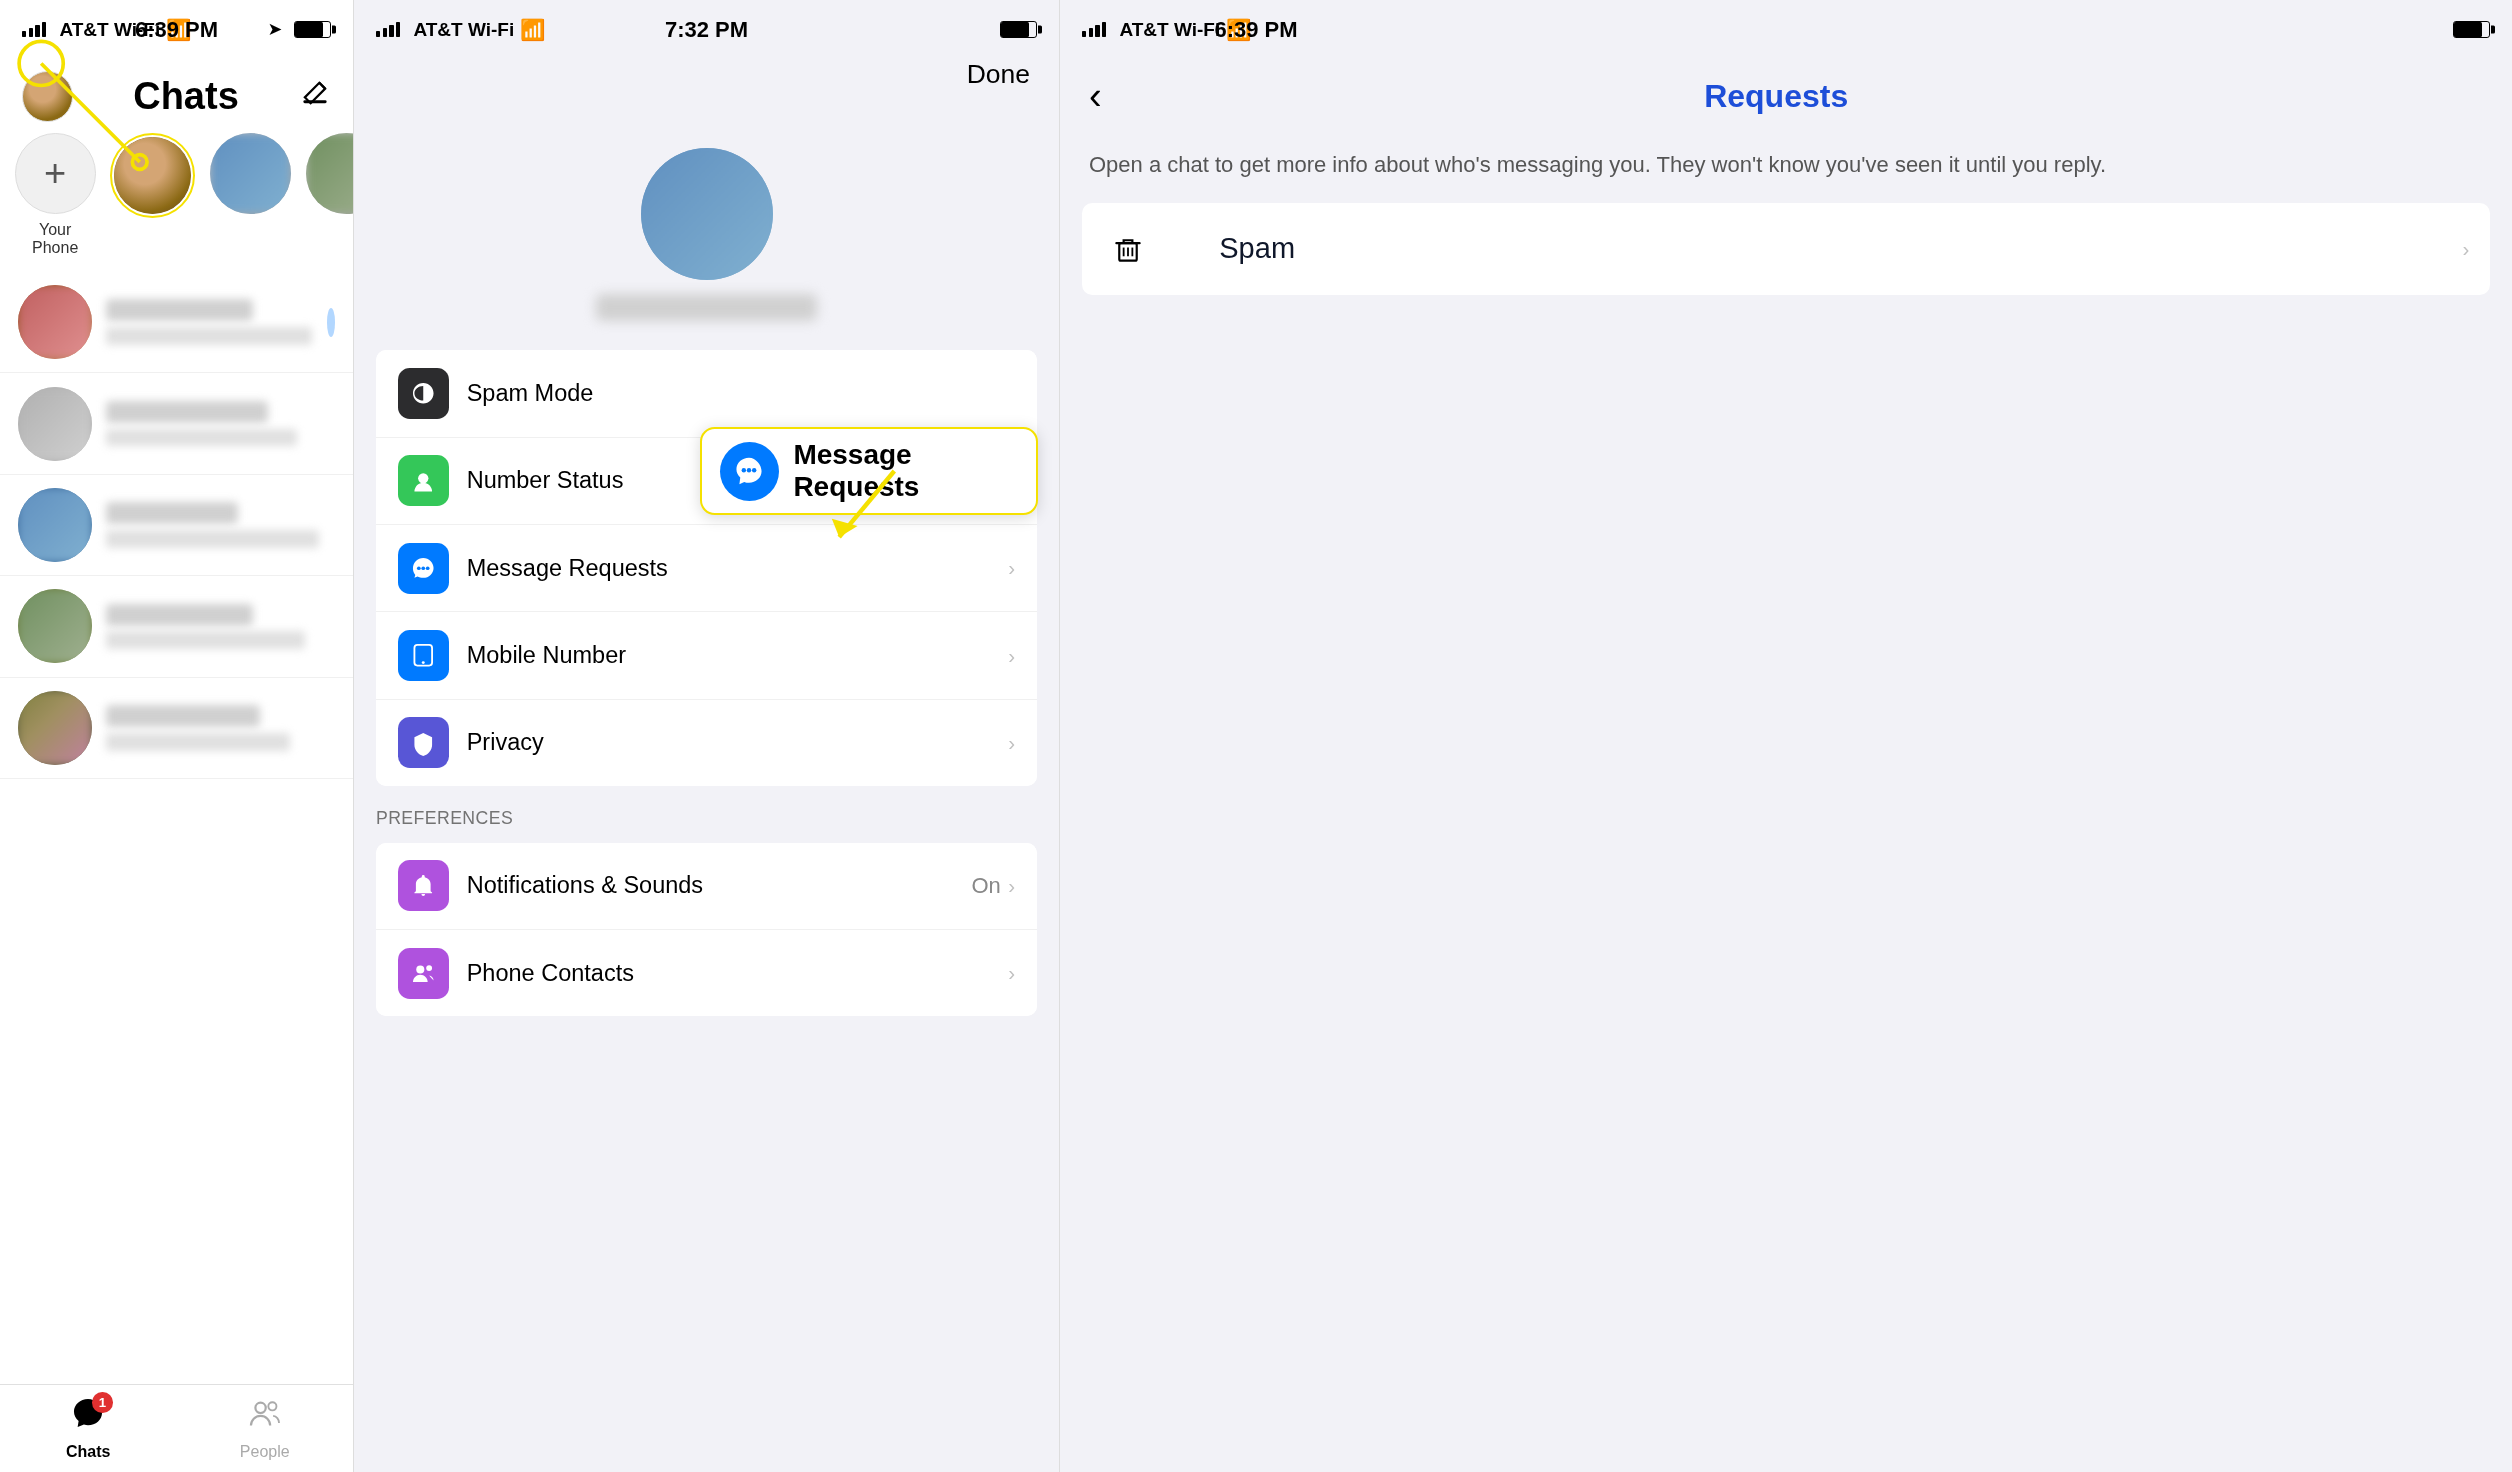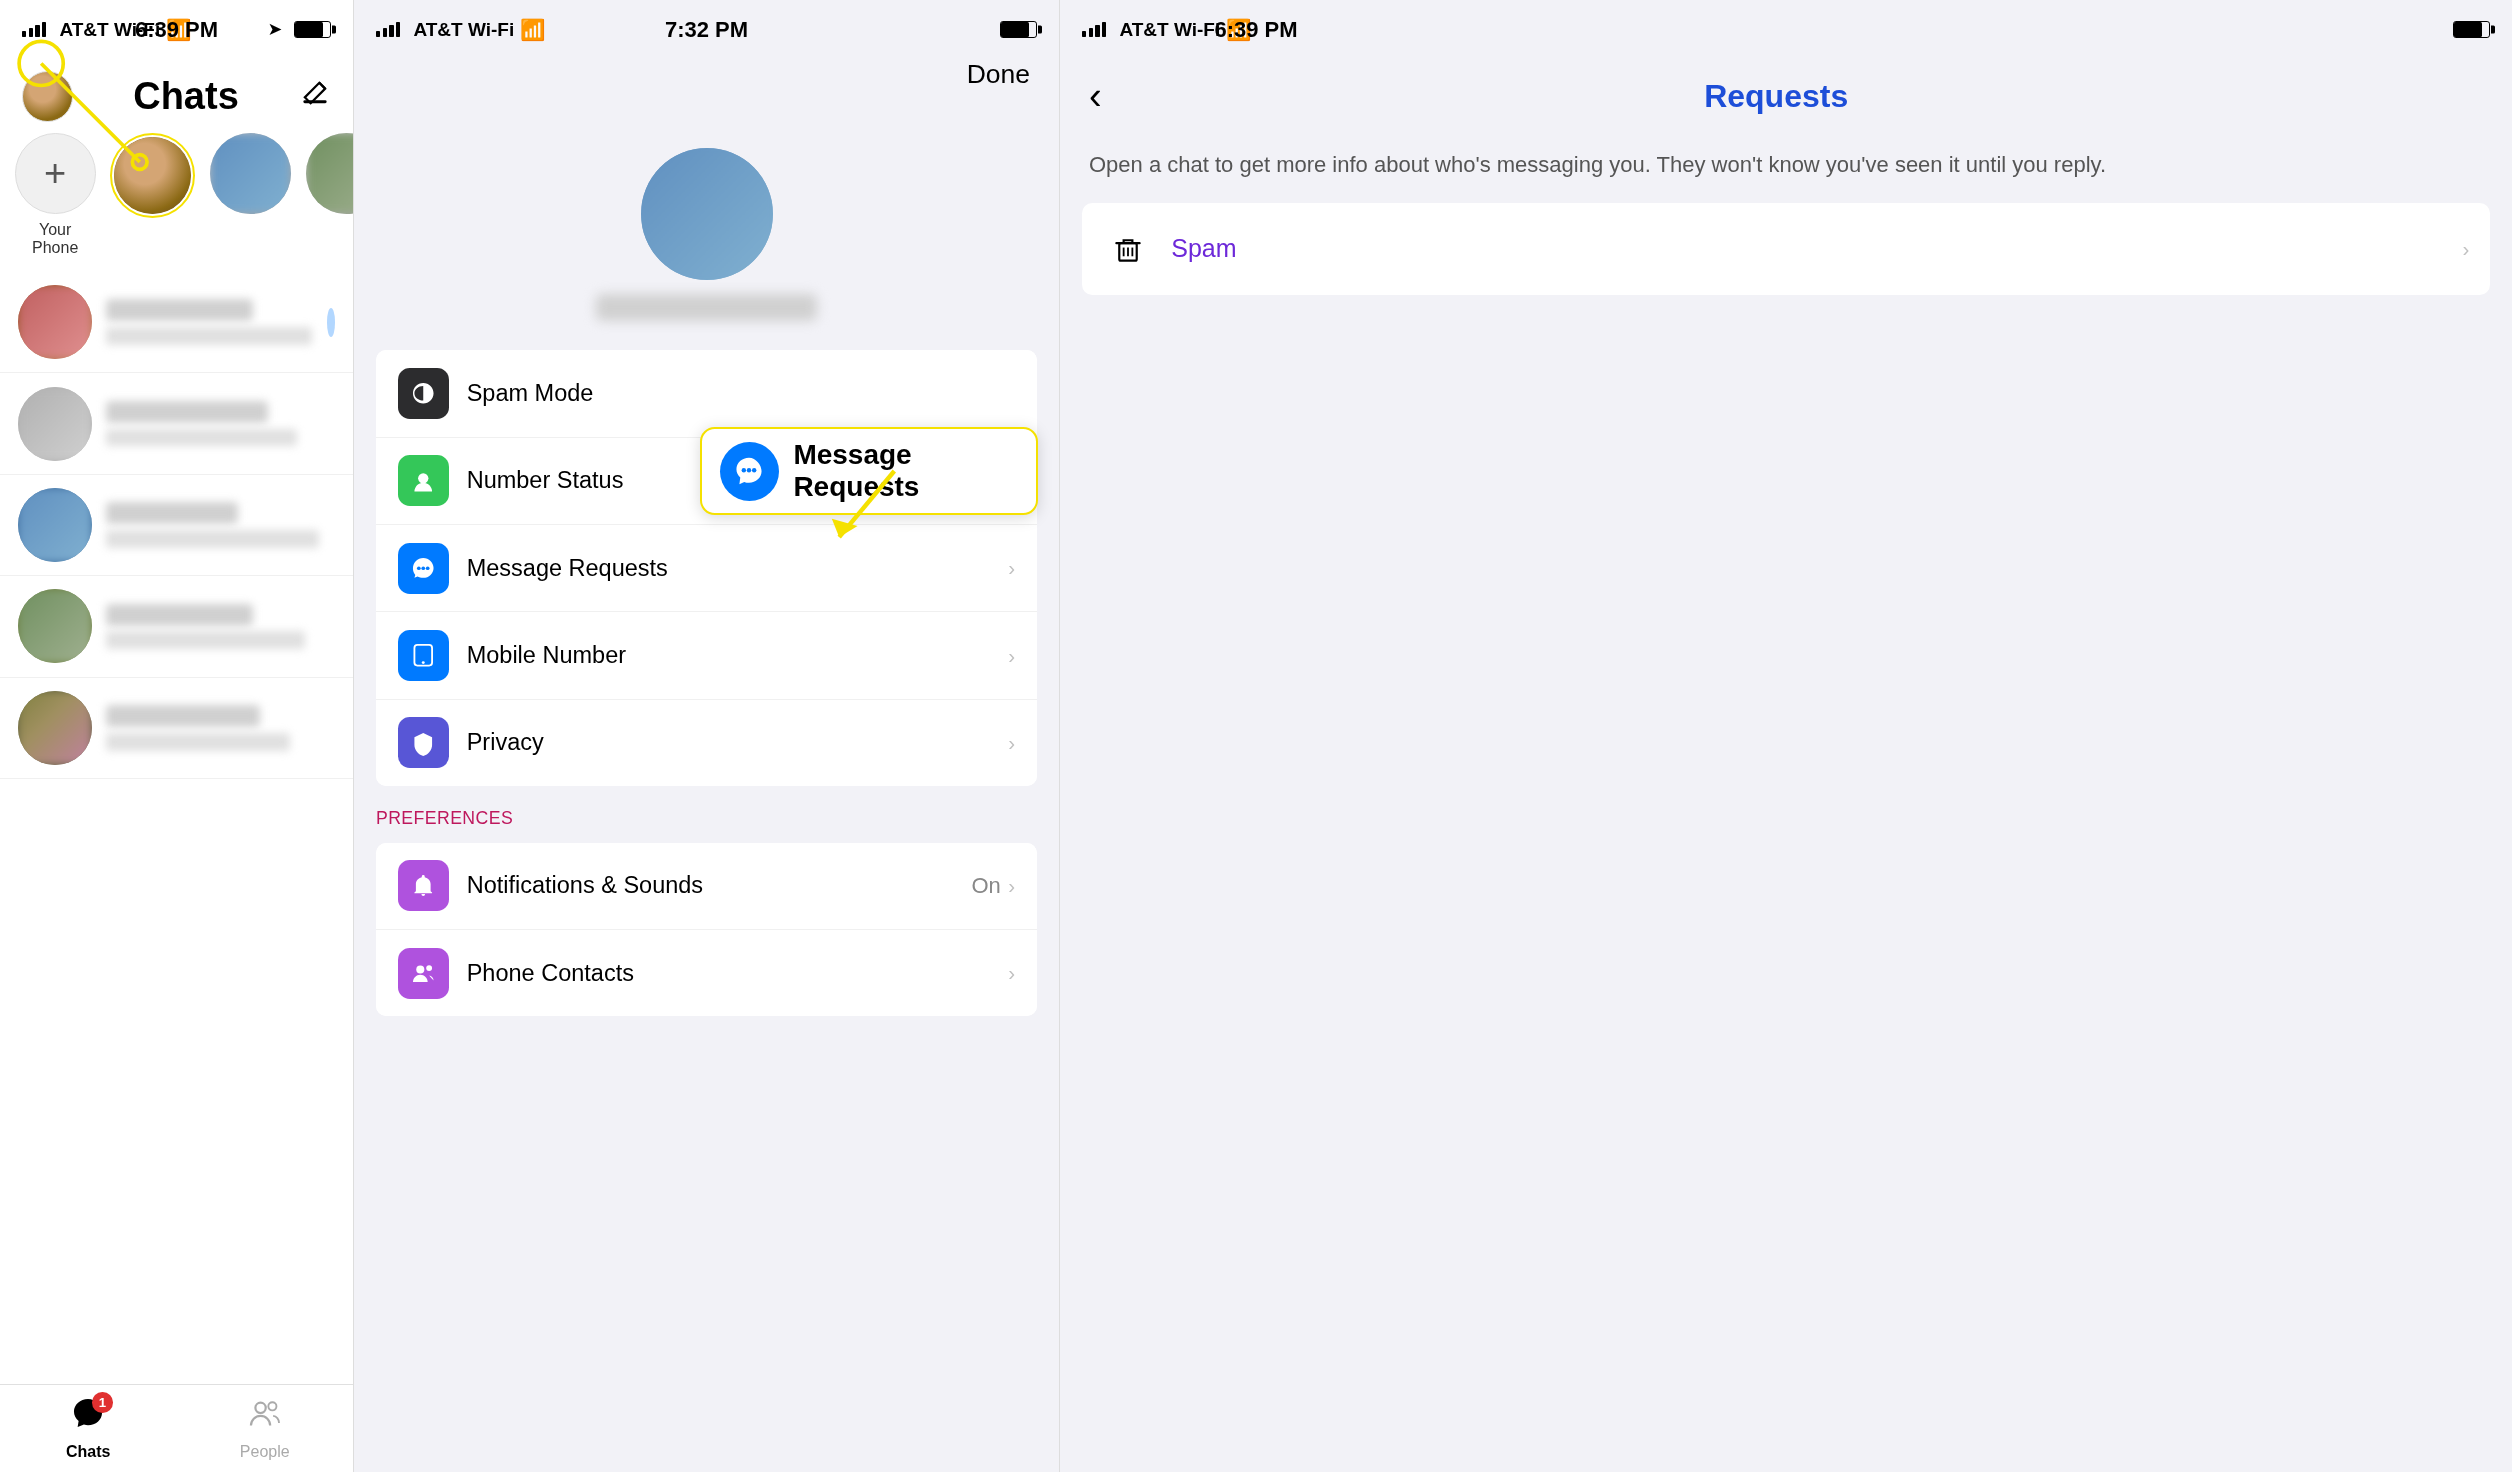--- a/index.html
+++ b/index.html
@@ -215,21 +215,21 @@
 
     
     .settings-group {
       background: #fff;
       border-radius: 10.3px;
       margin: 7.4px 22px;
       overflow: hidden;
     }
     .settings-section-label {
       font-size: 17.7px;
-      color: #be185d;
+      color: #737373;
       font-weight: 500;
       text-transform: uppercase;
       letter-spacing: 0.4px;
       padding: 14.7px 22px 5.9px 22px;
     }
     .settings-row {
       display: flex;
       align-items: center;
       padding: 17.7px 22px;
       border-bottom: 0.7px solid #f0f0f0;
@@ -318,21 +318,21 @@
       border-radius: 10.3px;
       padding: 20.6px 20.6px;
       gap: 17.7px;
     }
     .request-icon {
       width: 51px; height: 51px;
       display: flex; align-items: center; justify-content: center;
       font-size: 29px; color: #000;
       flex-shrink: 0;
     }
-    .request-label { font-size: 25px; color: #6d28d9; flex: 1; }
+    .request-label { font-size: 29px; color: #0f172a; flex: 1; margin-left: 48px; }
     .request-chevron { font-size: 20.6px; color: #c0c0c0; }
 
     
     svg.anno { position: absolute; top: 0; left: 0; width: 100%; height: 100%; pointer-events: none; z-index: 99; }
   </style>
 </head>
 <body>
 
 <div class="panel-chats">
 

